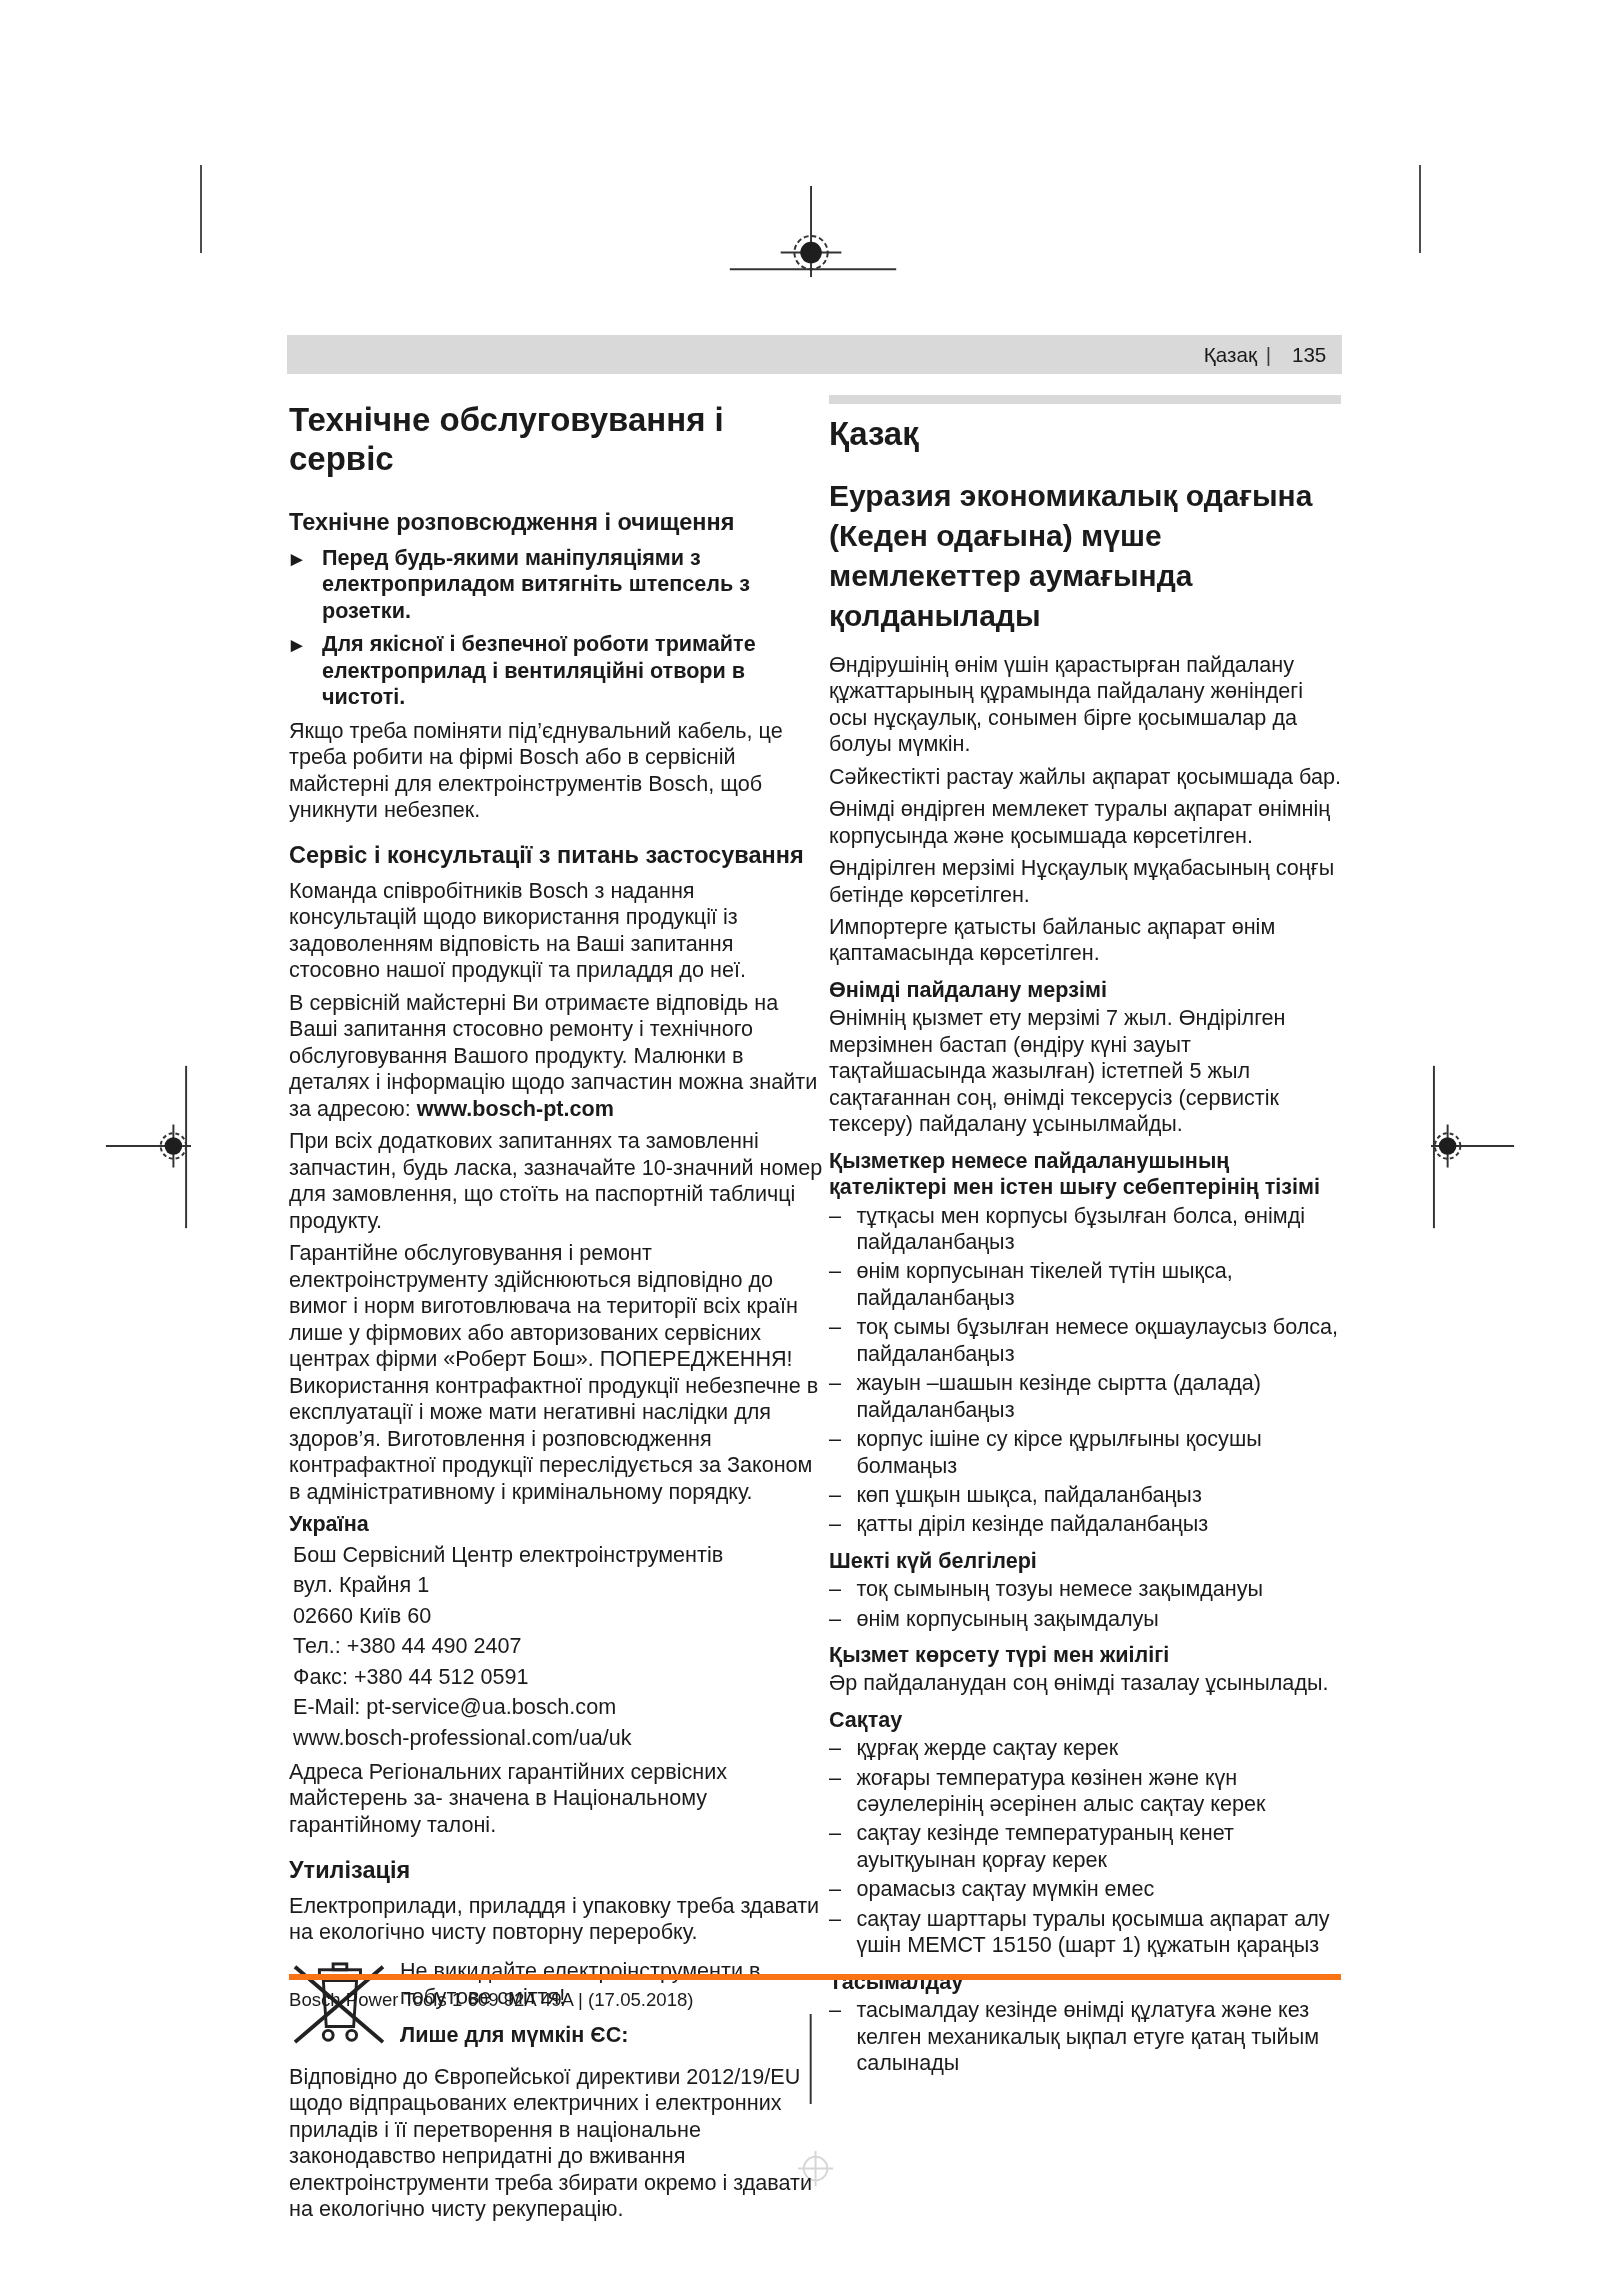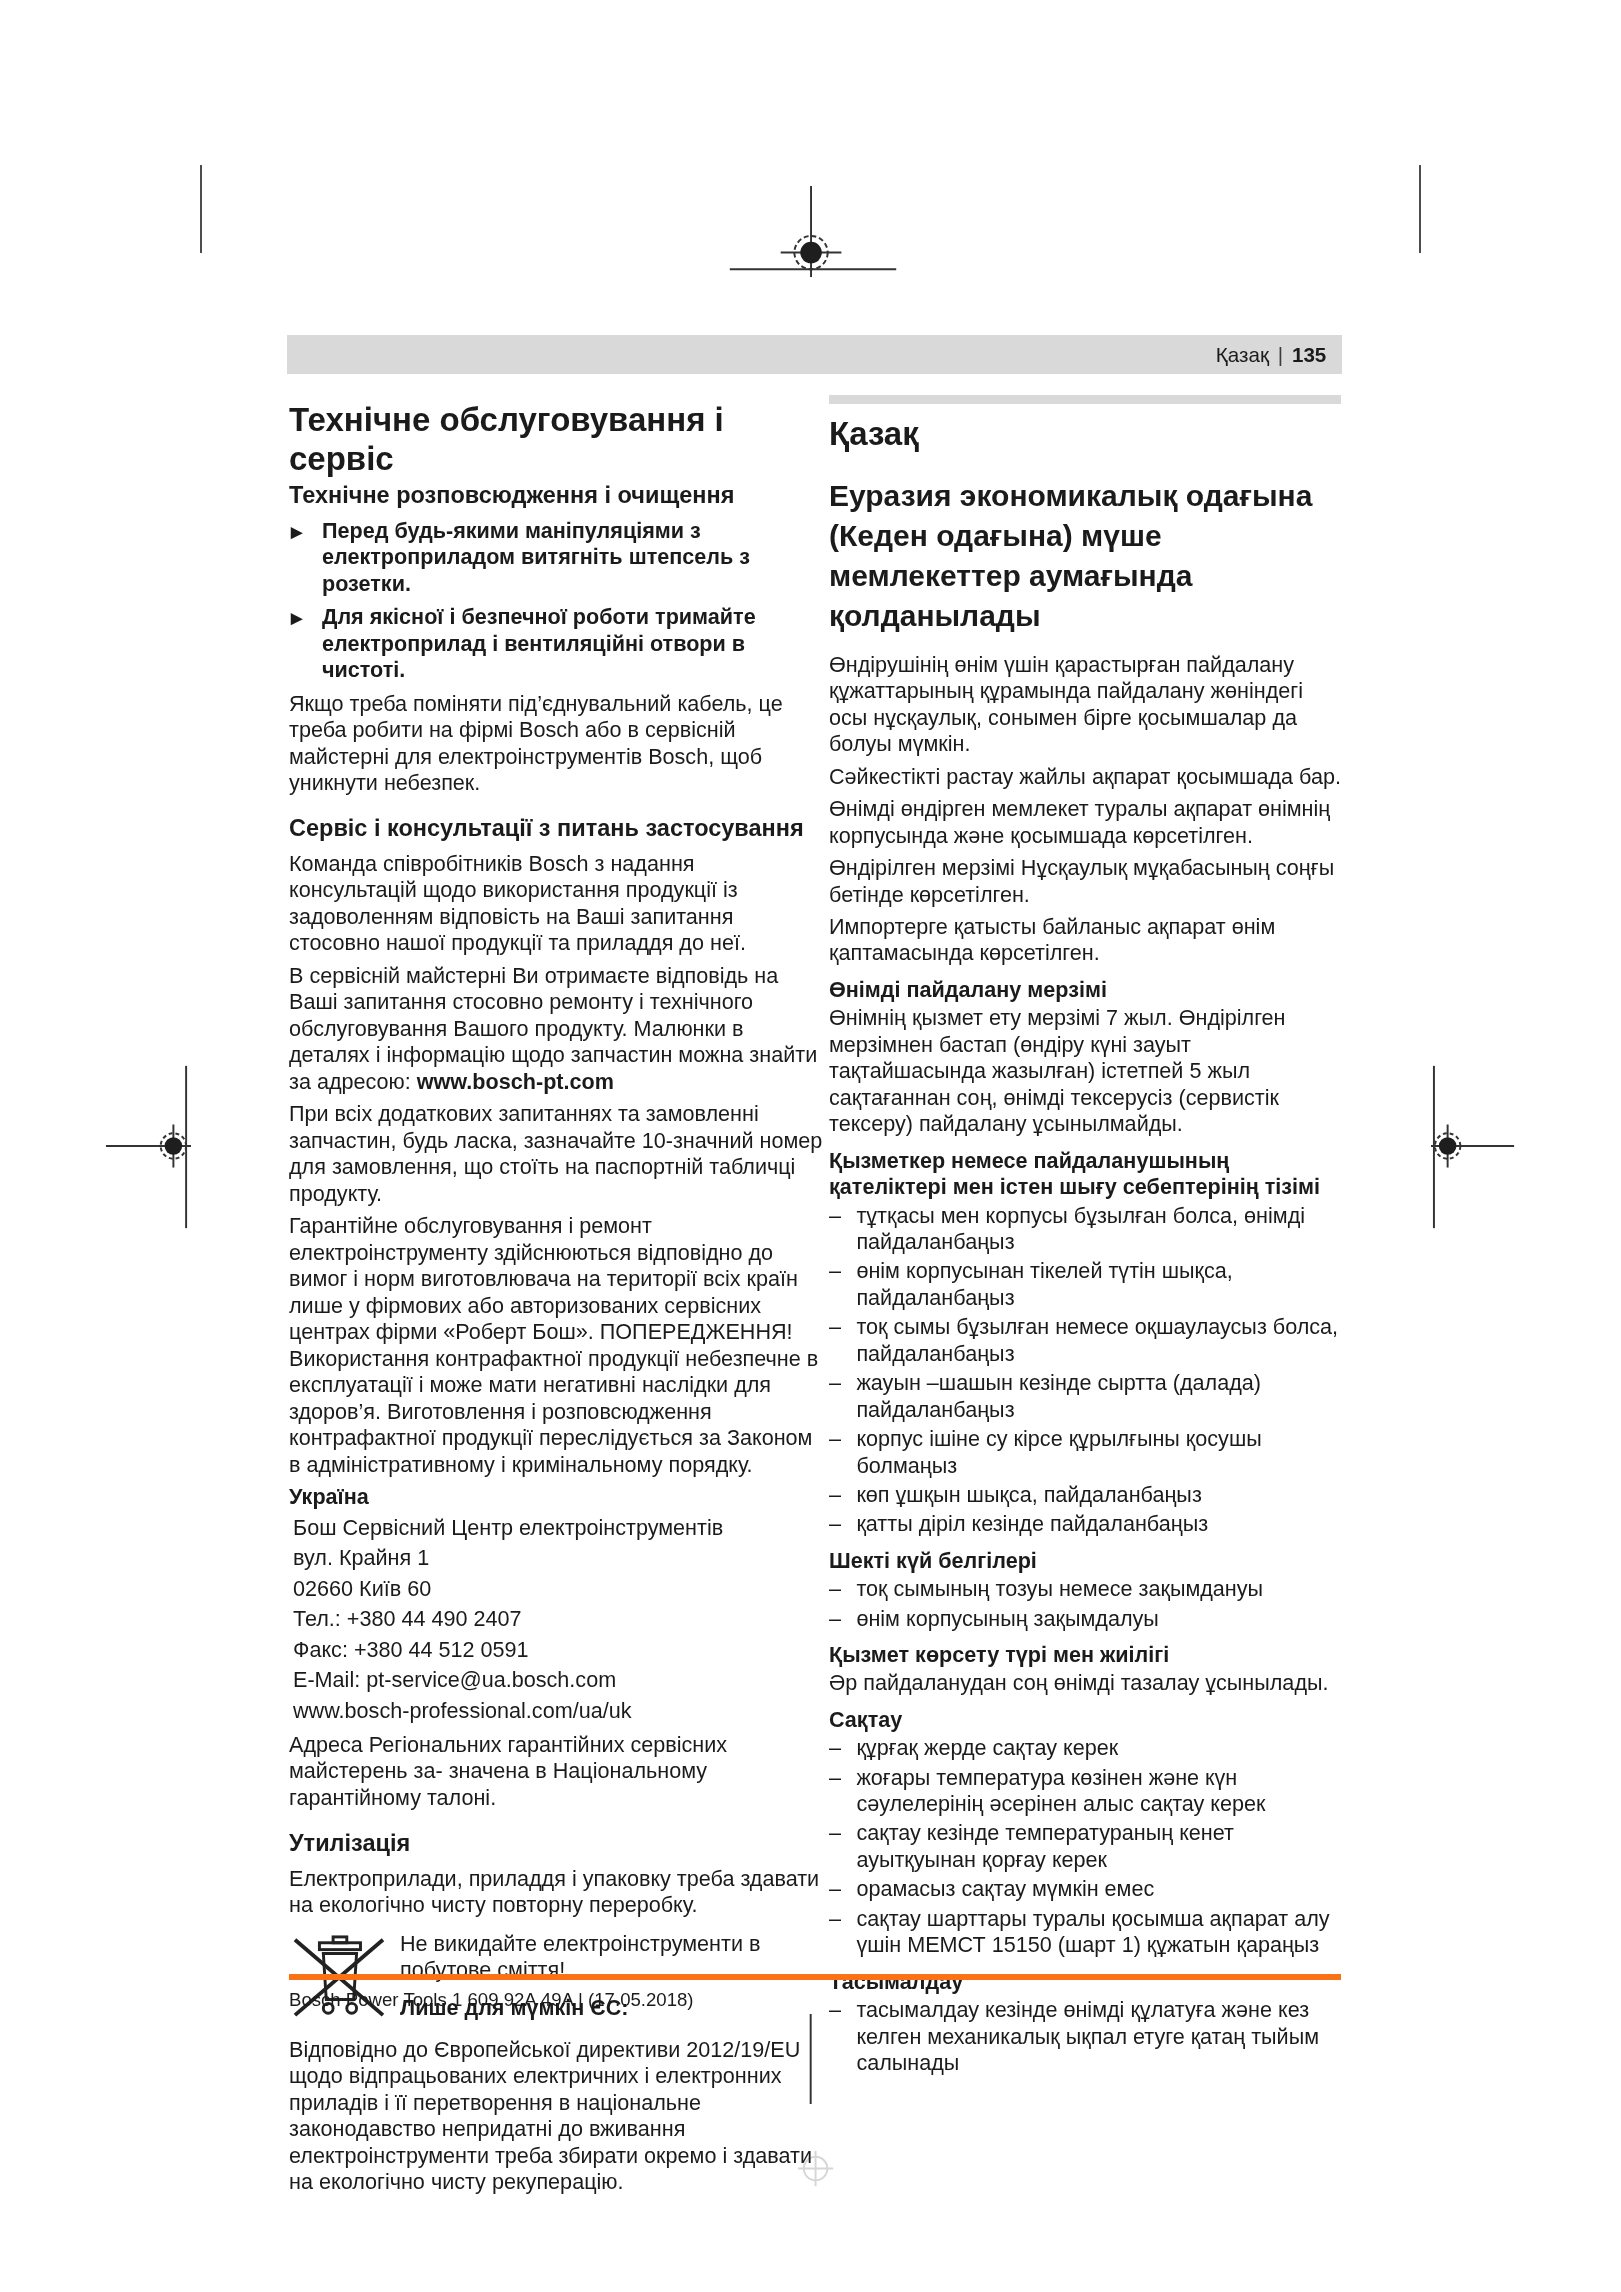--- a/index.html
+++ b/index.html
@@ -10,27 +10,27 @@
   
   .crop { position:absolute; width:2px; background:#4d4d4d; }
   .regmark { position:absolute; }
   
   .header-bar {
     position:absolute; left:287px; top:335px; width:1055px; height:39px;
     background:#d9d9d9; display:flex; align-items:center; justify-content:flex-end;
     box-sizing:border-box; padding-right:15.7px; font-size:20.6px;
   }
   .header-bar .sep { margin:0 8.8px; color:#3c3c3c; }
-  .header-bar .pg { font-weight:bold; }
+  .header-bar .pg { font-weight:normal;margin-left:12px; }
   .right-rule { position:absolute; left:829px; top:395px; width:512px; height:8.8px; background:#d9d9d9; }
   
   .col { position:absolute; top:400px; font-size:21.6px; line-height:26.5px; }
   .col-left  { left:289px; width:534px; }
   .col-right { left:829px; width:514px; }
-  .h1 { font-size:33px; line-height:39px; font-weight:bold; margin:0 0 3px 0; }
+  .h1 { font-size:33px; line-height:39px; font-weight:bold; margin:0 0 30px 0; }
   .col-right .h1 { margin:13.7px 0 23.5px 0; }
   .h2 { font-size:23.5px; line-height:29px; font-weight:bold; margin:17.6px 0 7.8px 0; }
   .h2-big { font-size:30px; line-height:40px; font-weight:bold; margin:0 0 15.7px 0; }
   .p { margin:0 0 5.9px 0; }
   .bold-head { font-weight:bold; margin:9.8px 0 2px 0; }
   .bullet { position:relative; padding-left:33px; font-weight:bold; margin:0 0 6.9px 0; }
   .bullet .tri { position:absolute; left:2px; top:1px; font-size:14.7px; }
   .li { position:relative; padding-left:27.4px; margin:0 0 2.9px 0; }
   .li .dash { position:absolute; left:0; top:0; }
   .addr { margin:4px; }

